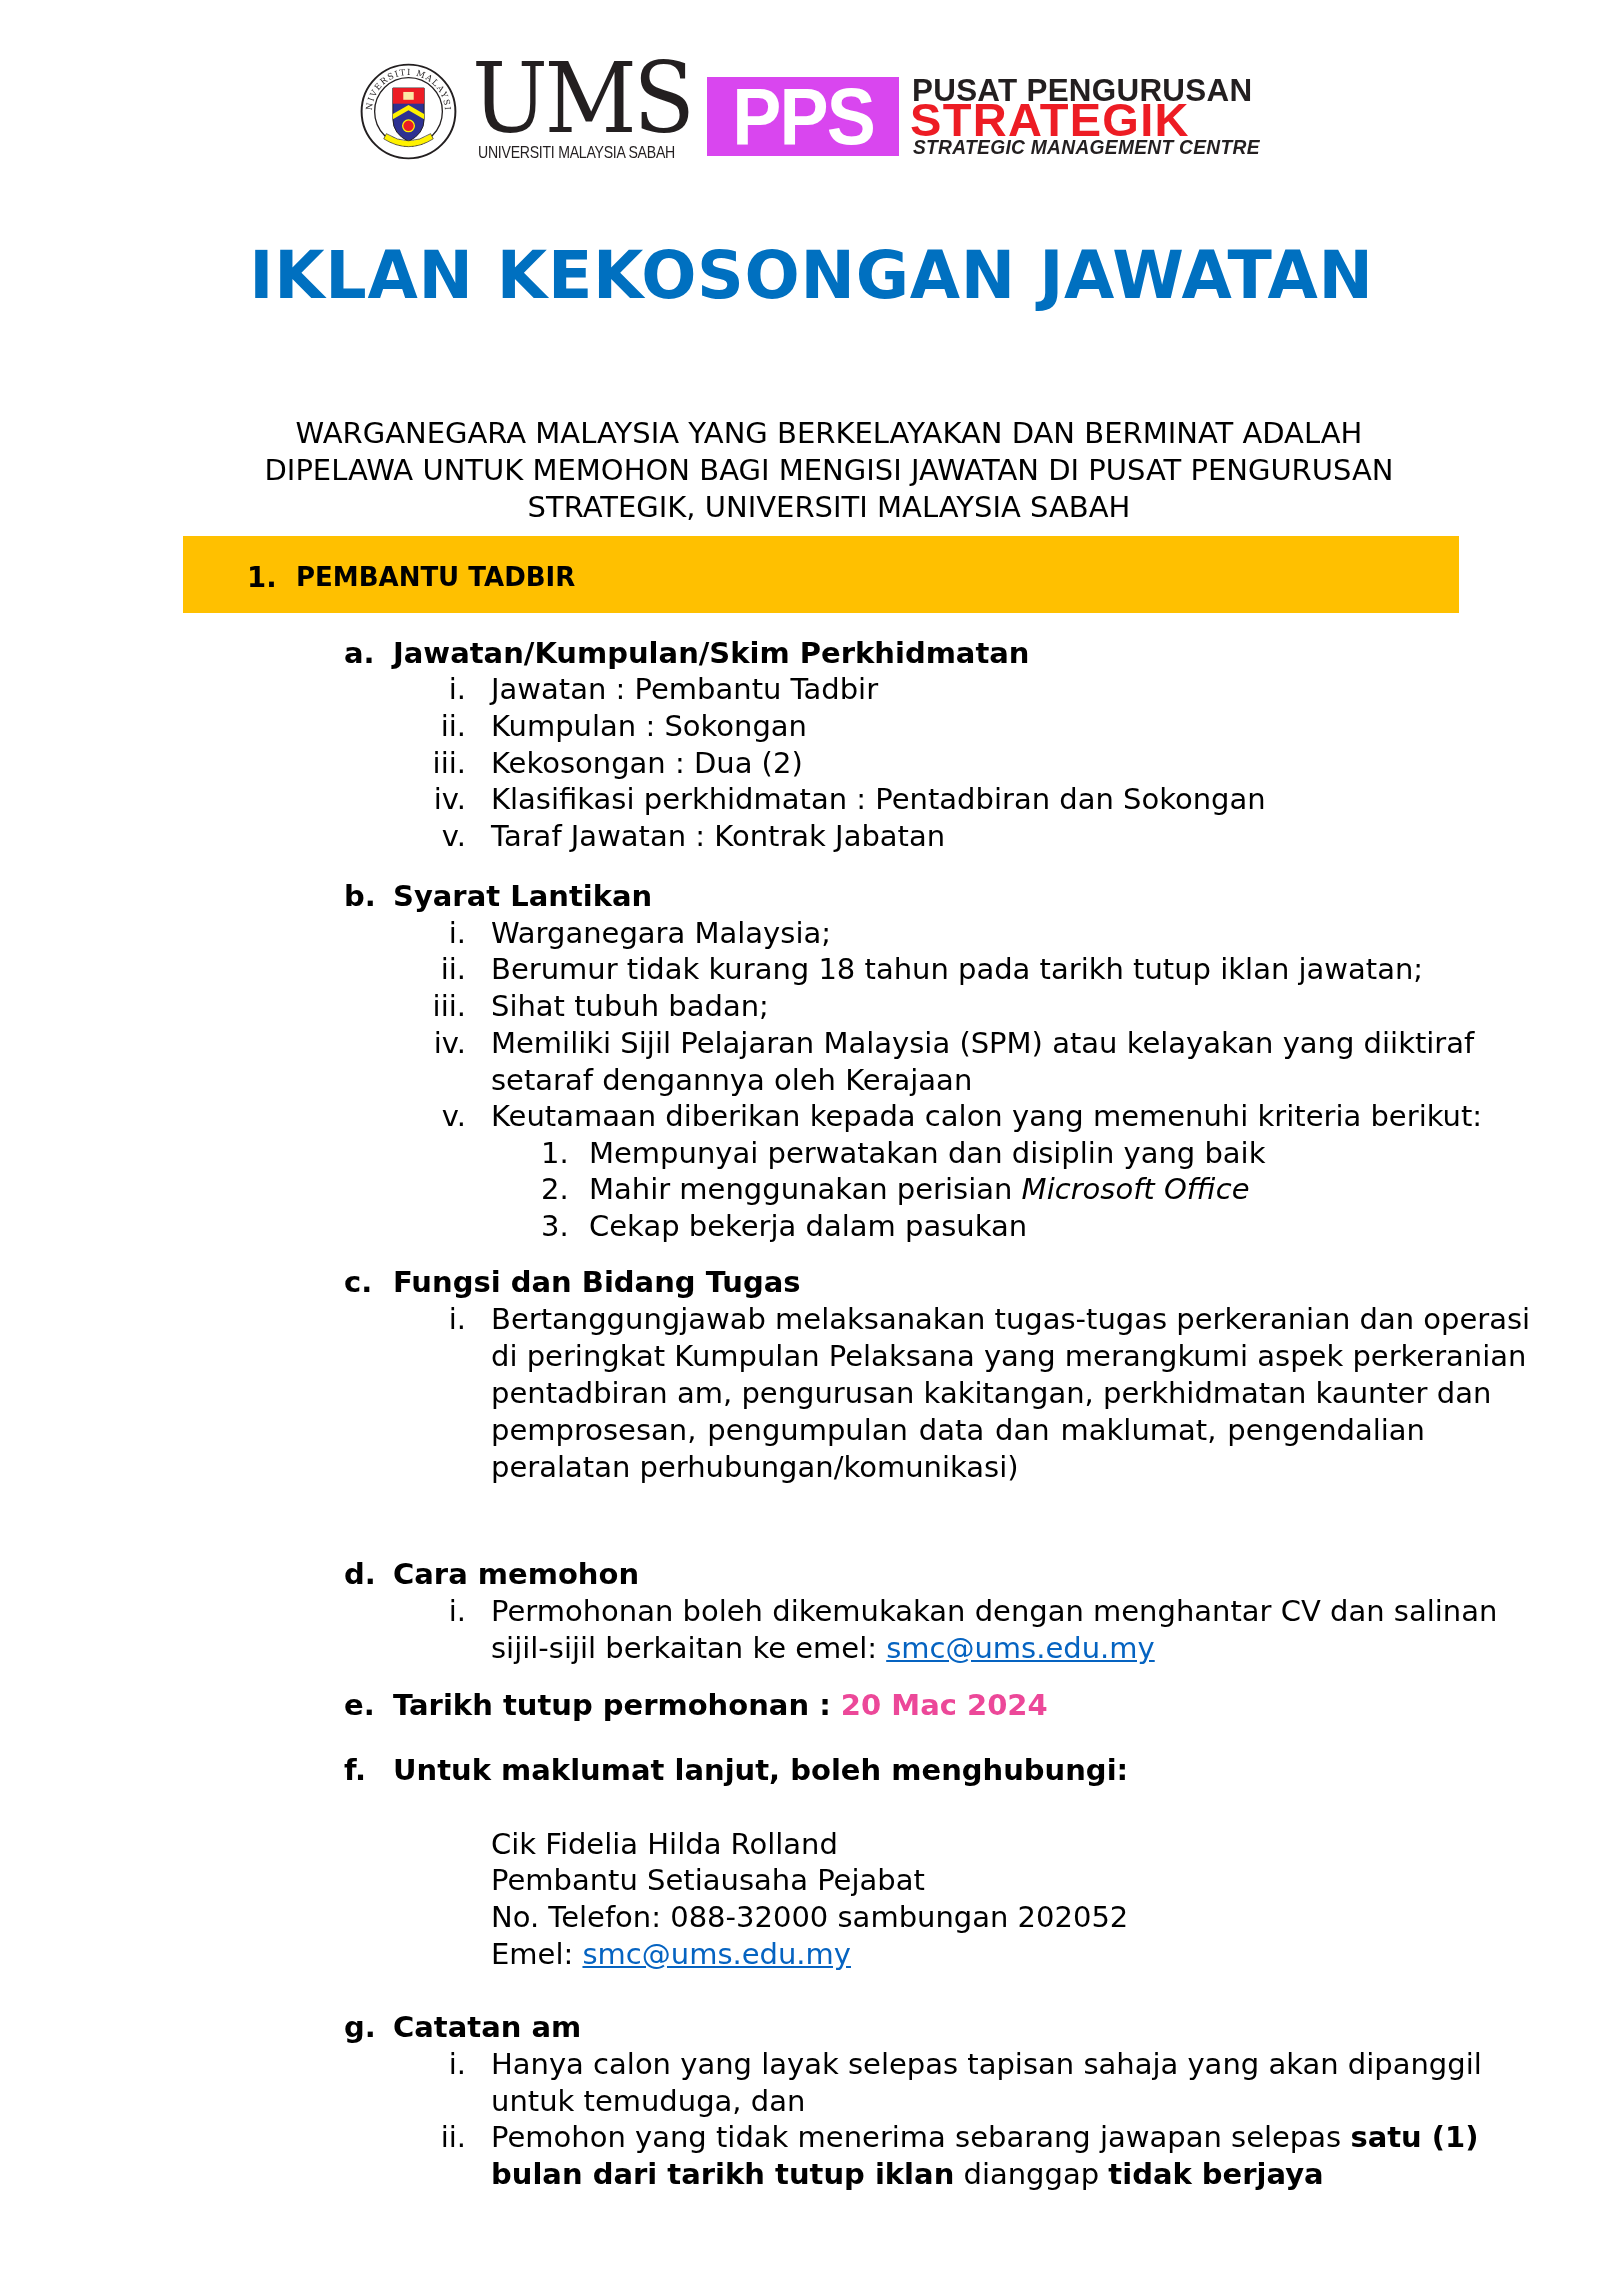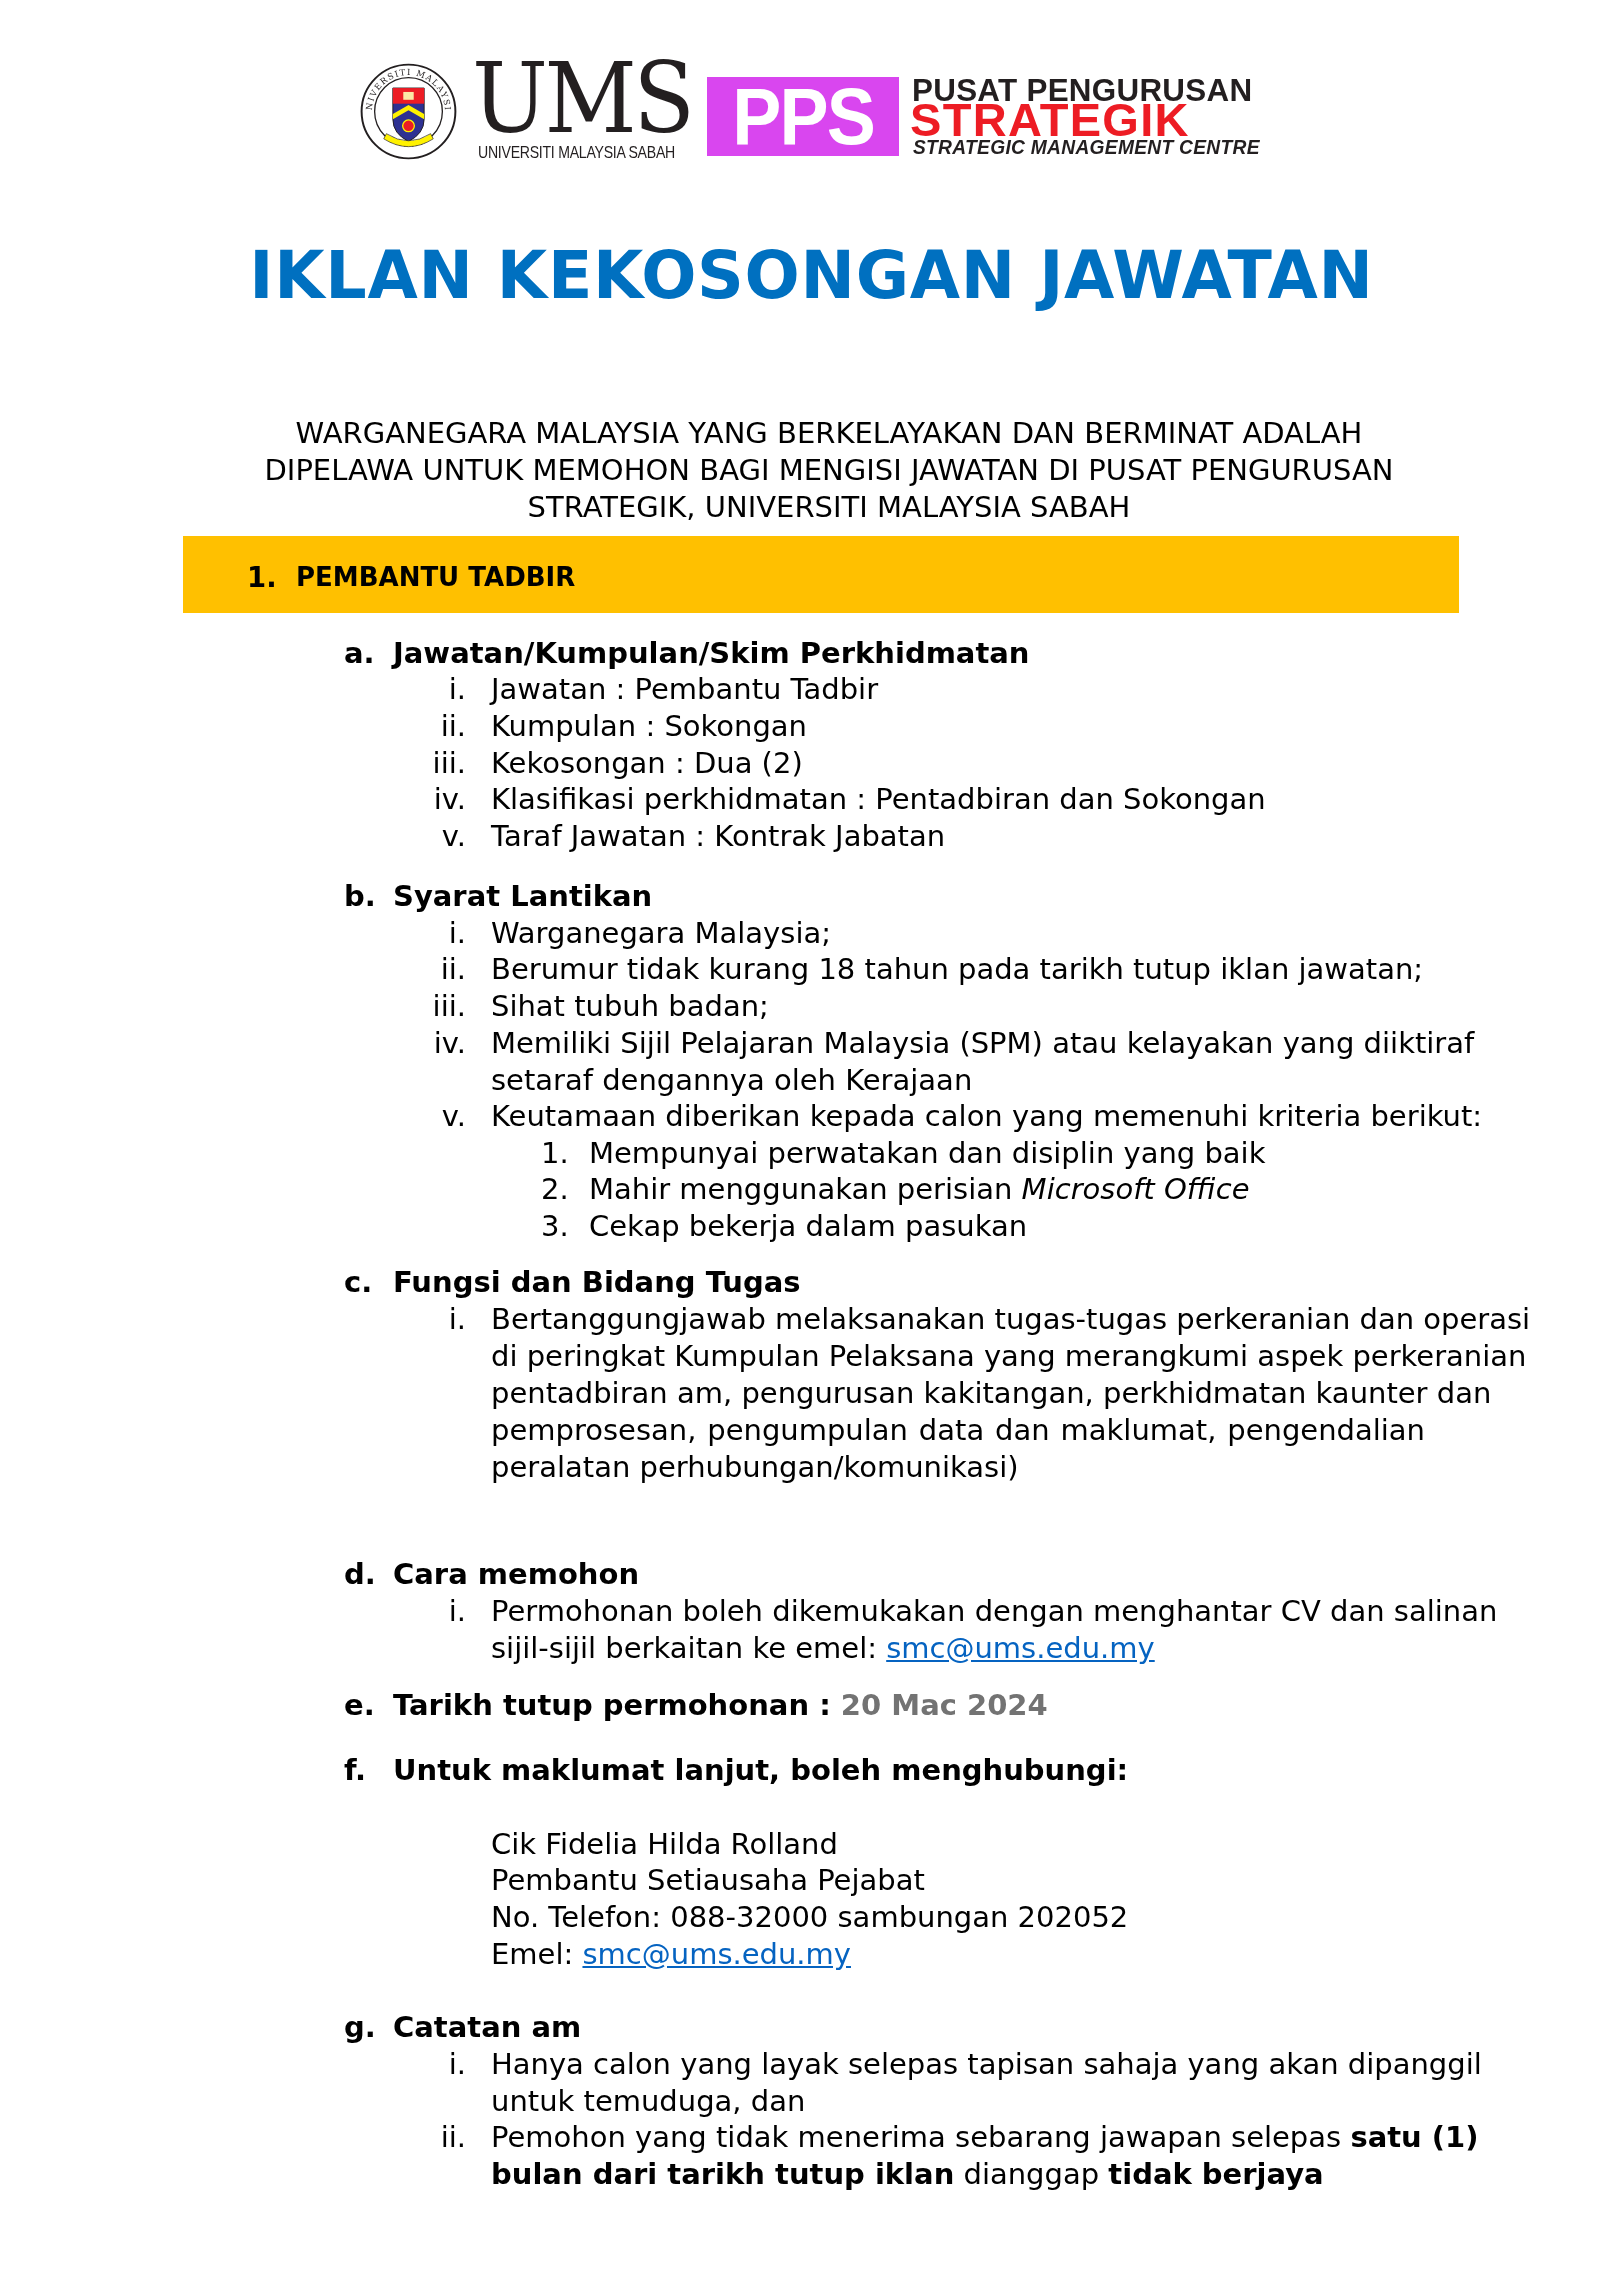--- a/index.html
+++ b/index.html
@@ -49,21 +49,21 @@
   .item { position:absolute; left:393px; width:1033px; font-size:29px; line-height:37px; }
   .item .num { position:absolute; left:0; width:73px; text-align:right; }
   .item .txt { position:absolute; left:98px; width:934px; text-align:justify; }
   .item .txt.nowrap { white-space:nowrap; text-align:left; }
   .sub { position:absolute; left:541px; width:885px; font-size:29px; line-height:37px; }
   .sub .num { position:absolute; left:0; }
   .sub .txt { position:absolute; left:48px; white-space:nowrap; }
   .j-line { display:block; text-align:justify; text-align-last:justify; white-space:nowrap; }
   .l-line { display:block; white-space:nowrap; }
   .link { color:#0563c1; text-decoration:underline; }
-  .red { color:#737373; }
+  .red { color:#ec4899; }
   .contact { position:absolute; left:491px; font-size:29px; line-height:37px; white-space:nowrap; }
   em { font-style:italic; }
   b { font-weight:bold;margin-top:48px; }
 </style>
 </head>
 <body>
 
 <div class="abs" id="crest">
   <svg width="97" height="99" viewBox="0 0 148 152">
     <circle cx="74" cy="76" r="72" fill="#fff" stroke="#231f20" stroke-width="3"></circle>

